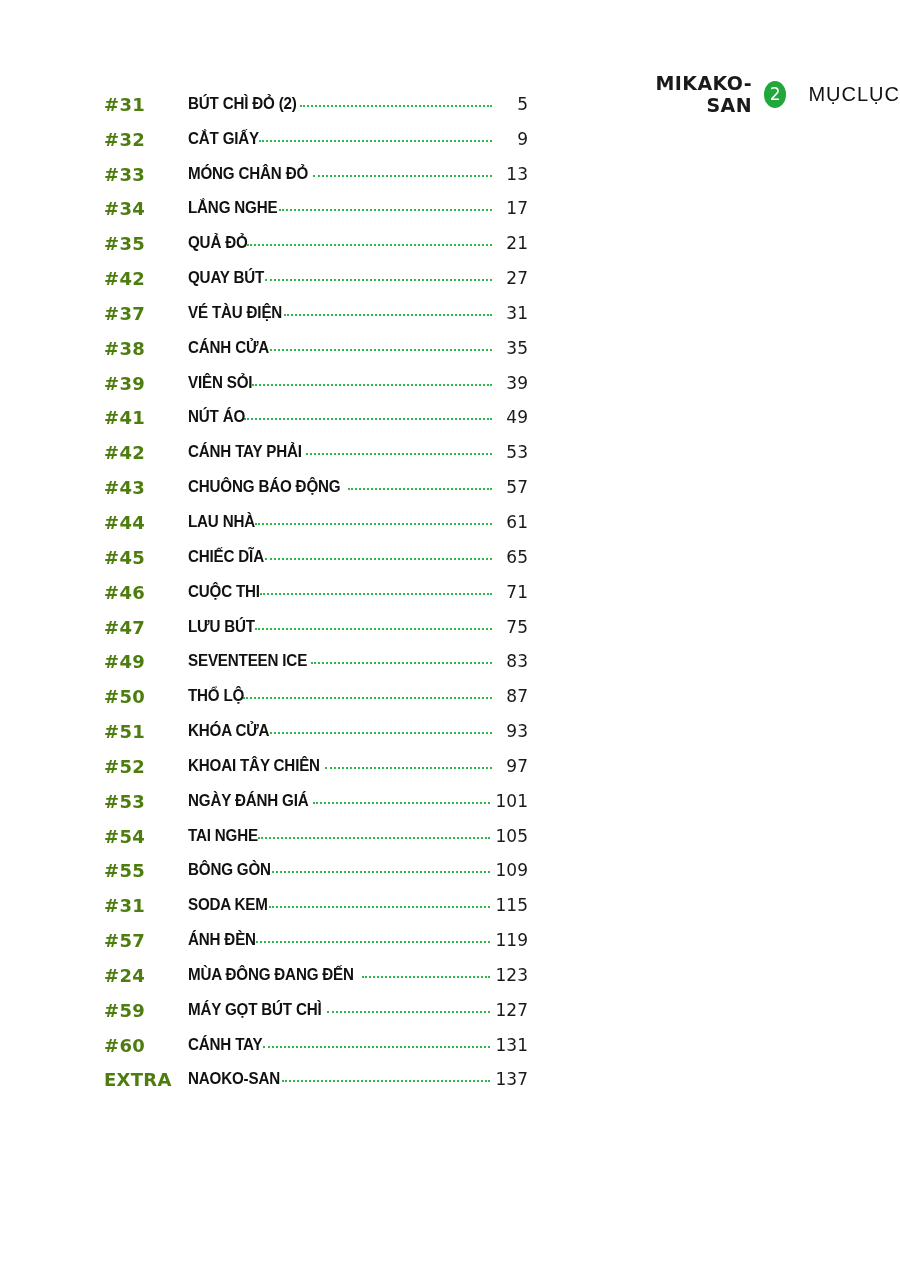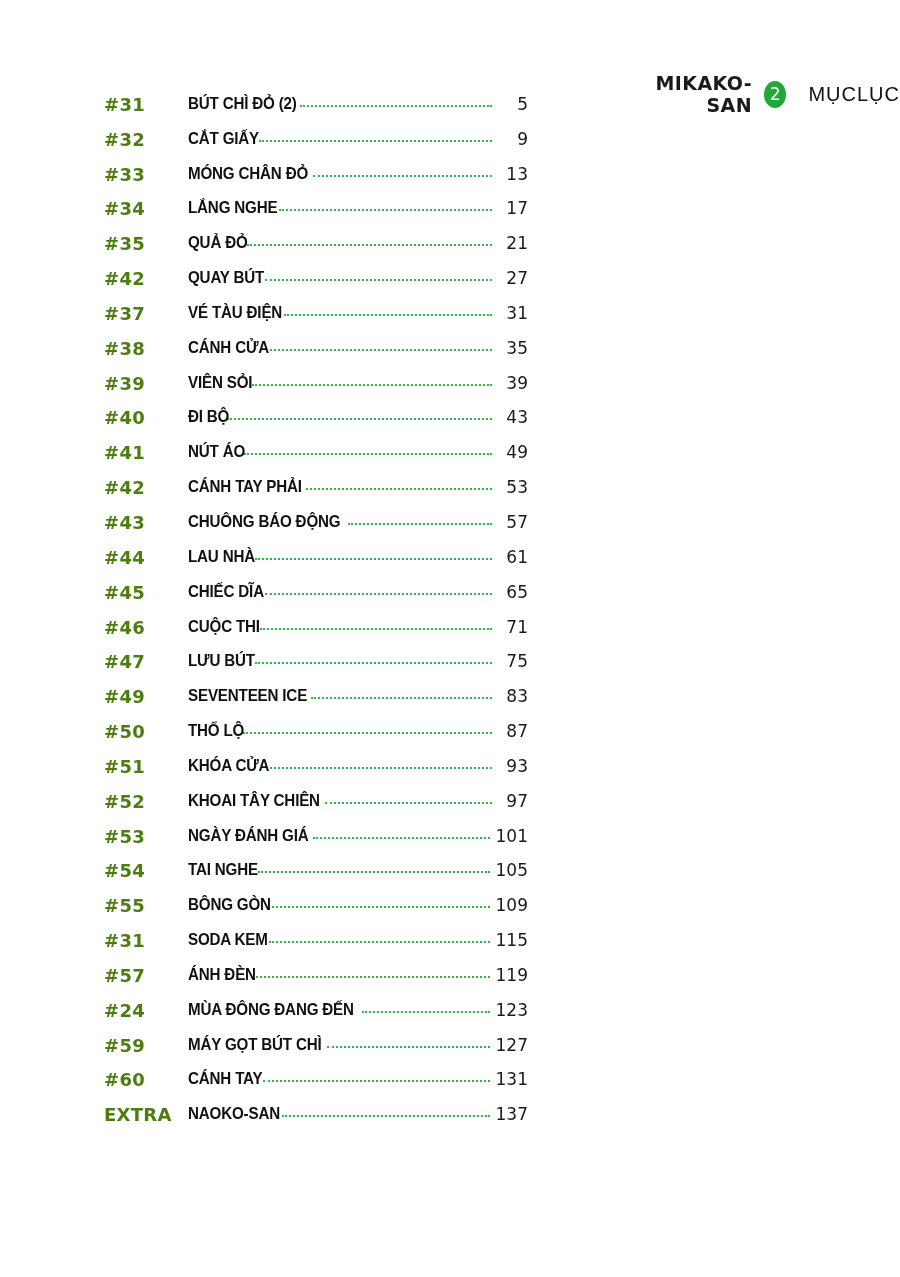--- a/index.html
+++ b/index.html
@@ -76,26 +76,20 @@
       <span class="leader"></span>
       <span class="page">35</span>
     </div>
     <div class="row">
       <span class="num">#39</span>
       <span class="title">VIÊN SỎI</span>
       <span class="leader"></span>
       <span class="page">39</span>
     </div>
     <div class="row">
-      <span class="num">#40</span>
-      <span class="title">ĐI BỘ</span>
-      <span class="leader"></span>
-      <span class="page">43</span>
-    </div>
-    <div class="row">
       <span class="num">#41</span>
       <span class="title">NÚT ÁO</span>
       <span class="leader"></span>
       <span class="page">49</span>
     </div>
     <div class="row">
       <span class="num">#42</span>
       <span class="title">CÁNH TAY PHẢI</span>
       <span class="leader"></span>
       <span class="page">53</span>

